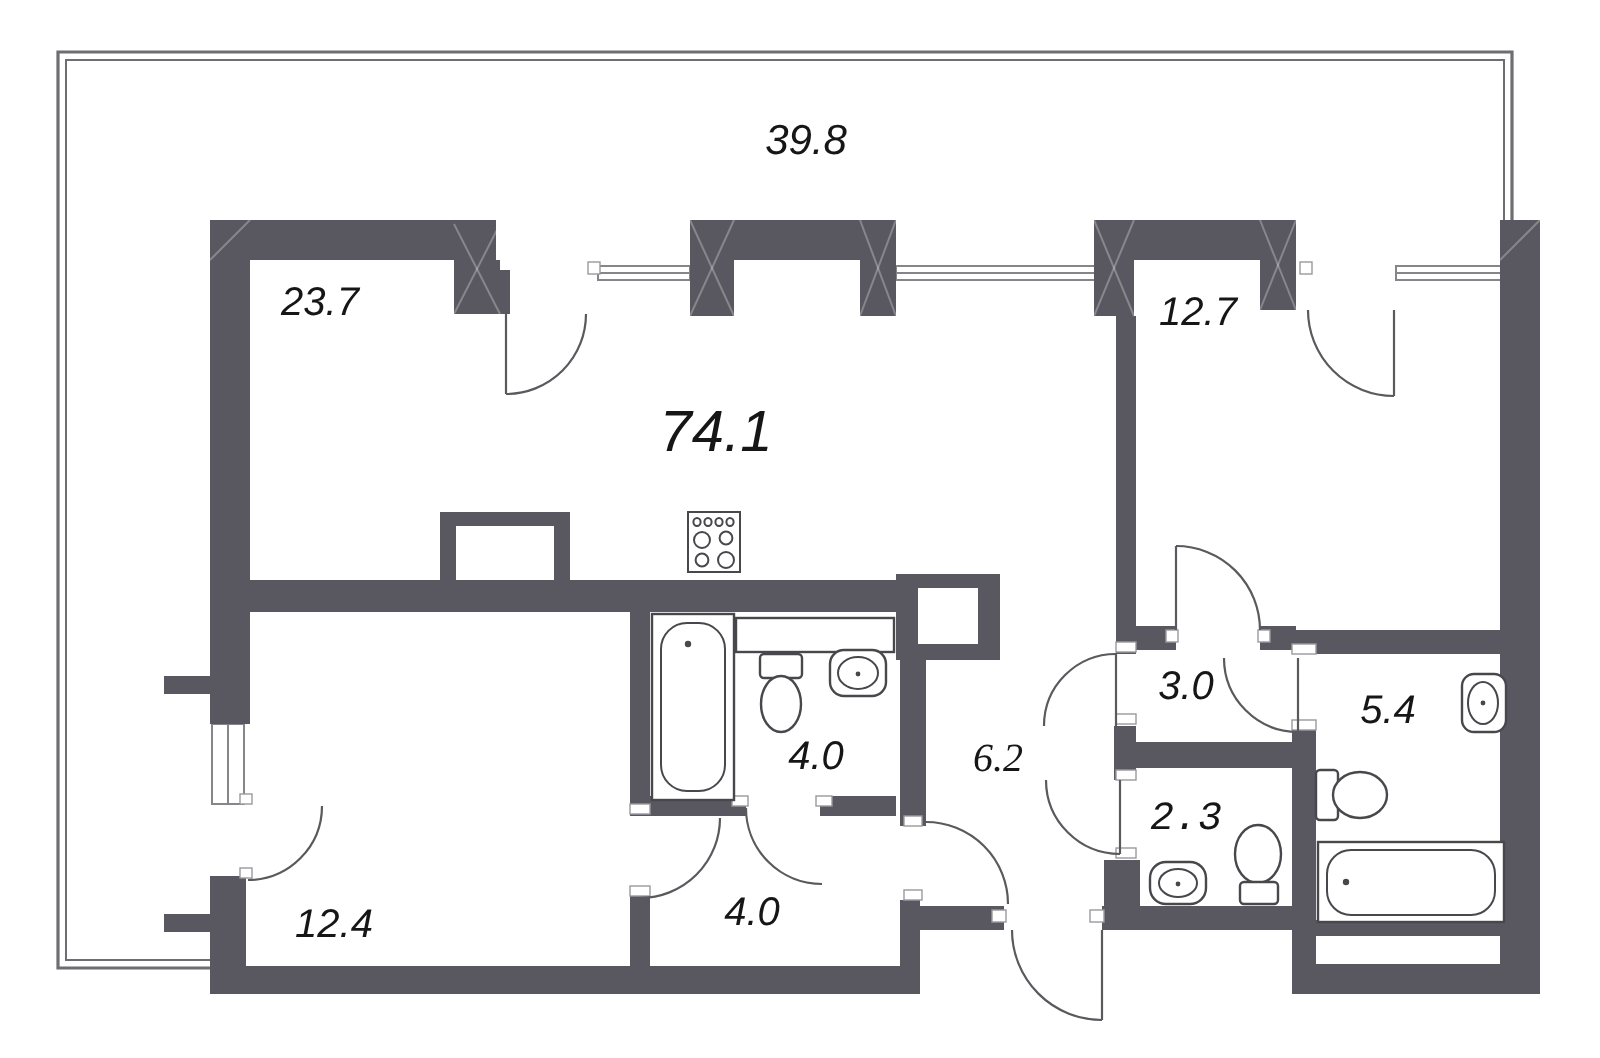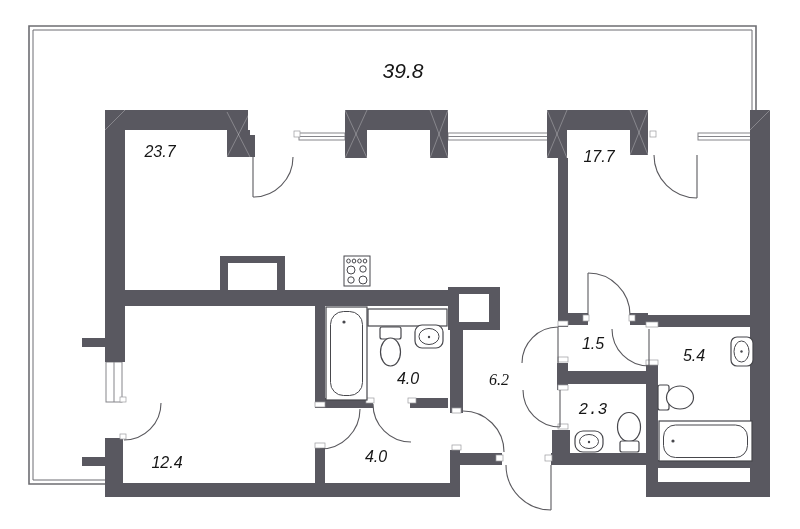--- a/index.html
+++ b/index.html
@@ -15,21 +15,21 @@
   .balcony { fill:none; stroke:#6d6d72; }
   .win { fill:#ffffff; stroke:var(--win); stroke-width:1; }
   .winline { stroke:var(--win); stroke-width:1; }
   .door { fill:none; stroke:var(--line); stroke-width:1.1; }
   .fix { fill:#ffffff; stroke:#47474c; stroke-width:1.2; }
   .fixthin { fill:#ffffff; stroke:#47474c; stroke-width:1; }
   .dot { fill:#47474c; stroke:none; }
   .jamb { fill:#ffffff; stroke:#9a9a9e; stroke-width:0.7; }
   .room-label {
     position:absolute; transform:translate(-50%,-50%);
-    font-style:italic; font-size:16px; color:var(--txt); white-space:nowrap;
+    font-style:italic; font-size:20px; color:var(--txt); white-space:nowrap;
   }
   .room-label.big { font-size:29px; }
   .room-label.terrace { font-size:21px; }
 </style>
 </head>
 <body>
 
 <div class="plan">
   <svg width="800" height="529" viewBox="0 0 800 529">
 
@@ -237,21 +237,22 @@
       <g>
         <rect class="fix" x="659" y="421" width="93" height="40"></rect>
         <rect class="fixthin" x="663.5" y="425" width="84" height="32.5" rx="12"></rect>
         <circle class="dot" cx="673" cy="441" r="1.6"></circle>
       </g>
     </g>
   </svg>
 
   <div class="room-label terrace" style="left:403px; top:71px;">39.8</div>
   <div class="room-label" style="left:160px; top:152px;">23.7</div>
-  <div class="room-label" style="left:599px; top:157px;">17.7</div>
-  <div class="room-label" style="left:593px; top:344px;">1.5</div>
+  <div class="room-label big" style="left:358px; top:217px;">74.1</div>
+  <div class="room-label" style="left:599px; top:157px;">12.7</div>
+  <div class="room-label" style="left:593px; top:344px;">3.0</div>
   <div class="room-label" style="left:694px; top:356px;">5.4</div>
   <div class="room-label" style="left:408px; top:379px;">4.0</div>
   <div class="room-label" style="left:499px; top:380px;font-family:Liberation Serif, serif;">6.2</div>
   <div class="room-label" style="left:593px; top:410px;font-family:Liberation Mono, monospace;">2.3</div>
   <div class="room-label" style="left:167px; top:463px;">12.4</div>
   <div class="room-label" style="left:376px; top:457px;">4.0</div>
 </div>
 
 </body></html>

